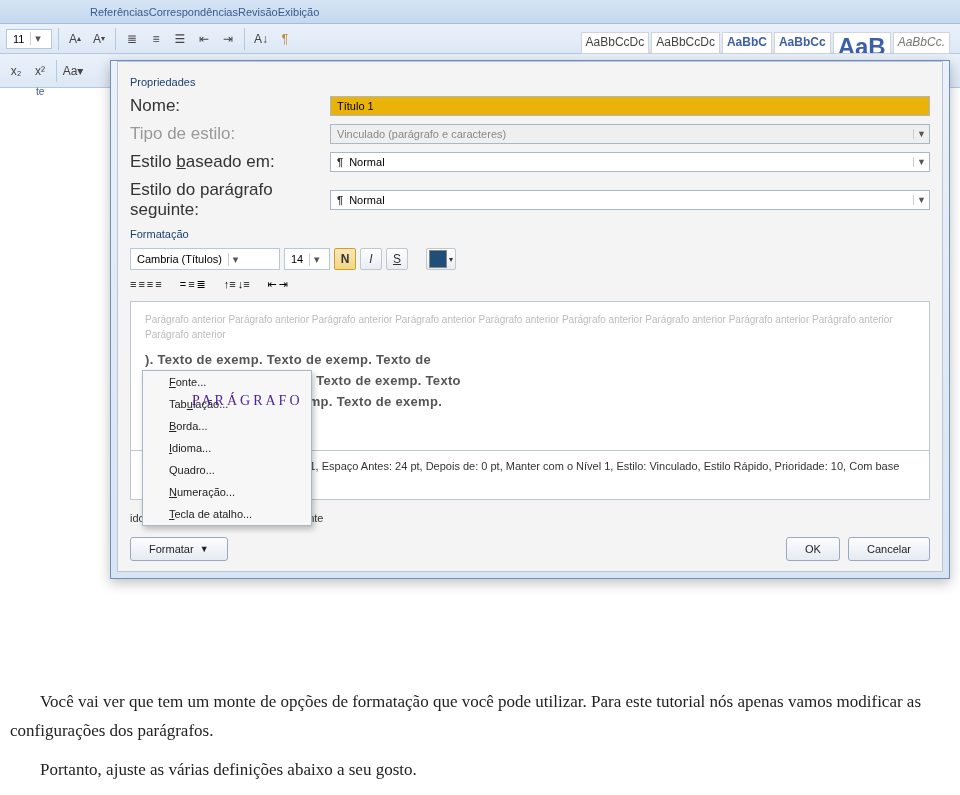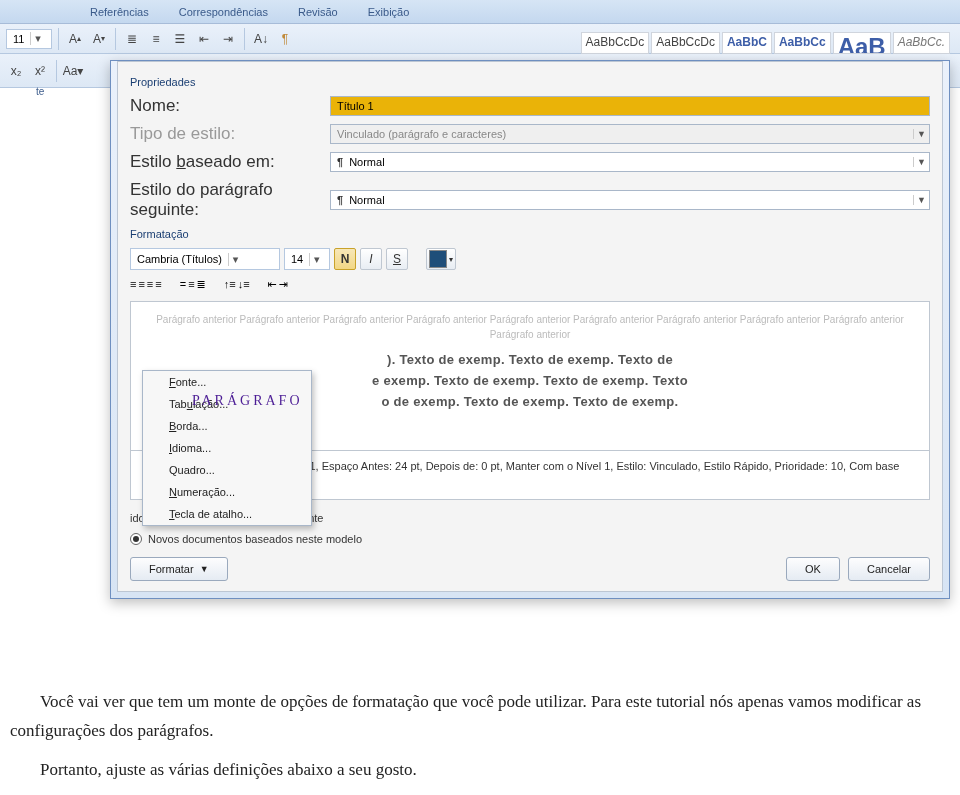--- a/index.html
+++ b/index.html
@@ -1,17 +1,17 @@
 <!DOCTYPE html>
 <html><head>
 <meta charset="utf-8">
 <style>
   * { box-sizing: border-box; margin: 0; padding: 0; }
   body { font-family: "Segoe UI", Tahoma, sans-serif; font-size: 11px; background: #fff; width: 960px; }
-  .ribbon-tabs { background: linear-gradient(#d6e5f5, #c4d8ef); height: 24px; display: flex; align-items: center; padding-left: 90px; gap: 30px; color: #3a5a8a; font-size: 11px; border-bottom: 1px solid #a7bcd8; }
+  .ribbon-tabs { background: linear-gradient(#d6e5f5, #c4d8ef); height: 24px; display: flex; align-items: center; padding-left: 90px; color: #3a5a8a; font-size: 11px; border-bottom: 1px solid #a7bcd8; }
   .ribbon-tabs span { cursor: pointer; }
   .toolbar-row { background: linear-gradient(#eaf1fa, #dde8f5); height: 30px; display: flex; align-items: center; padding: 0 6px; border-bottom: 1px solid #b5c8e0; gap: 4px; position: relative; }
   .tool-sep { width: 1px; height: 22px; background: #b5c8e0; margin: 0 2px; }
   .combo { display: flex; align-items: center; border: 1px solid #b5c8e0; background: #fff; height: 20px; font-size: 11px; }
   .combo .val { padding: 0 6px; }
   .combo .arr { width: 14px; text-align: center; color: #555; border-left: 1px solid #ccc; }
   .icon-btn { width: 20px; height: 20px; display: inline-flex; align-items: center; justify-content: center; color: #444; border: 1px solid transparent; border-radius: 2px; font-size: 12px; }
   .styles-strip { display: flex; position: absolute; right: 10px; top: 0; height: 30px; align-items: flex-end; gap: 2px; }
   .style-sw { border: 1px solid #d0d5dd; background: #fff; padding: 2px 4px 0 4px; font-size: 12px; color: #444; height: 22px; }
   .style-sw.big { font-size: 24px; color: #3d5ea8; font-weight: bold; padding-top: 0; overflow: hidden; }
@@ -37,21 +37,21 @@
   .dropdown .darr { width: 16px; text-align:center; border-left:1px solid #ccc; color:#555; font-size:9px; }
   .pil { font-weight:bold; color:#333; }
   .fmt-toolbar { display:flex; align-items:center; gap:4px; margin-bottom:8px; flex-wrap:wrap; }
   .fmt-toolbar .combo { height:22px; }
   .fmt-toolbar .fbtn { width:22px;height:22px;border:1px solid #bfc7d1;background:linear-gradient(#fff,#e8edf3);display:flex;align-items:center;justify-content:center;font-size:12px;color:#333;border-radius:2px; }
   .fmt-toolbar .fbtn.pressed { background:linear-gradient(#f7e7b8,#f2d785); border-color:#c9a22a; }
   .fmt-toolbar .split-clr { width:30px; display:flex; }
   .fmt-toolbar .clr-sw { width:18px;height:18px;border:1px solid #888; }
   .para-row { display:flex; gap:18px; margin-bottom:10px; }
   .para-group { display:flex; gap:2px; }
-  .preview { border:1px solid #bfc7d1; background:#fff; padding:10px 14px; font-size:11px; color:#aaa; height:150px; overflow:hidden;text-align:center; }
+  .preview { border:1px solid #bfc7d1; background:#fff; padding:10px 14px; font-size:11px; color:#aaa; height:150px; overflow:hidden; }
   .preview .faint { color:#bbb; font-size:10px; line-height:1.5; }
   .preview .samp { color:#555; font-weight:bold; font-size:13px; letter-spacing:.3px; line-height:1.6; margin-top:8px; }
   .desc-box { border:1px solid #bfc7d1; border-top:none; background:#fff; padding:8px 14px; font-size:11px; color:#333; line-height:1.45; }
   .chk-row { display:flex; align-items:center; gap:6px; font-size:11px; color:#333; }
   .chk { width:13px; height:13px; border:1px solid #888; background:#fff; display:inline-block; }
   .radio { width:12px;height:12px;border:1px solid #666;border-radius:50%;display:inline-flex;align-items:center;justify-content:center;background:#fff; }
   .radio.sel::after { content:""; width:6px;height:6px;background:#333;border-radius:50%; }
   .dlg-footer { display:flex; align-items:center; gap:8px; margin-top:12px; }
   .btn { height:24px; padding:0 18px; border:1px solid #9aa9bd; background:linear-gradient(#fdfdfe,#e5ebf3); border-radius:3px; font-size:11px; color:#222; display:flex;align-items:center; }
   .btn .arr { margin-left:6px; font-size:9px; }
@@ -210,26 +210,20 @@
 
     <div style="margin-top:12px;display:flex;gap:24px;align-items:center;">
       <div class="chk-row">
           <span>idos</span>
         </div>
       <div class="chk-row">
           <span class="chk"></span>
           <span>Atualizar automaticamente</span>
         </div>
     </div>
-    <div style="margin-top:8px;display:flex;gap:24px;align-items:center;">
-      <div class="chk-row">
-          <span class="radio sel"></span>
-          <span>Novos documentos baseados neste modelo</span>
-        </div>
-    </div>
 
     <div class="dlg-footer">
       <div class="btn">
           <span>Formatar</span>
           <span class="arr">▼</span>
         </div>
       <div class="spacer"></div>
       <div class="btn">OK</div>
       <div class="btn">Cancelar</div>
     </div>

